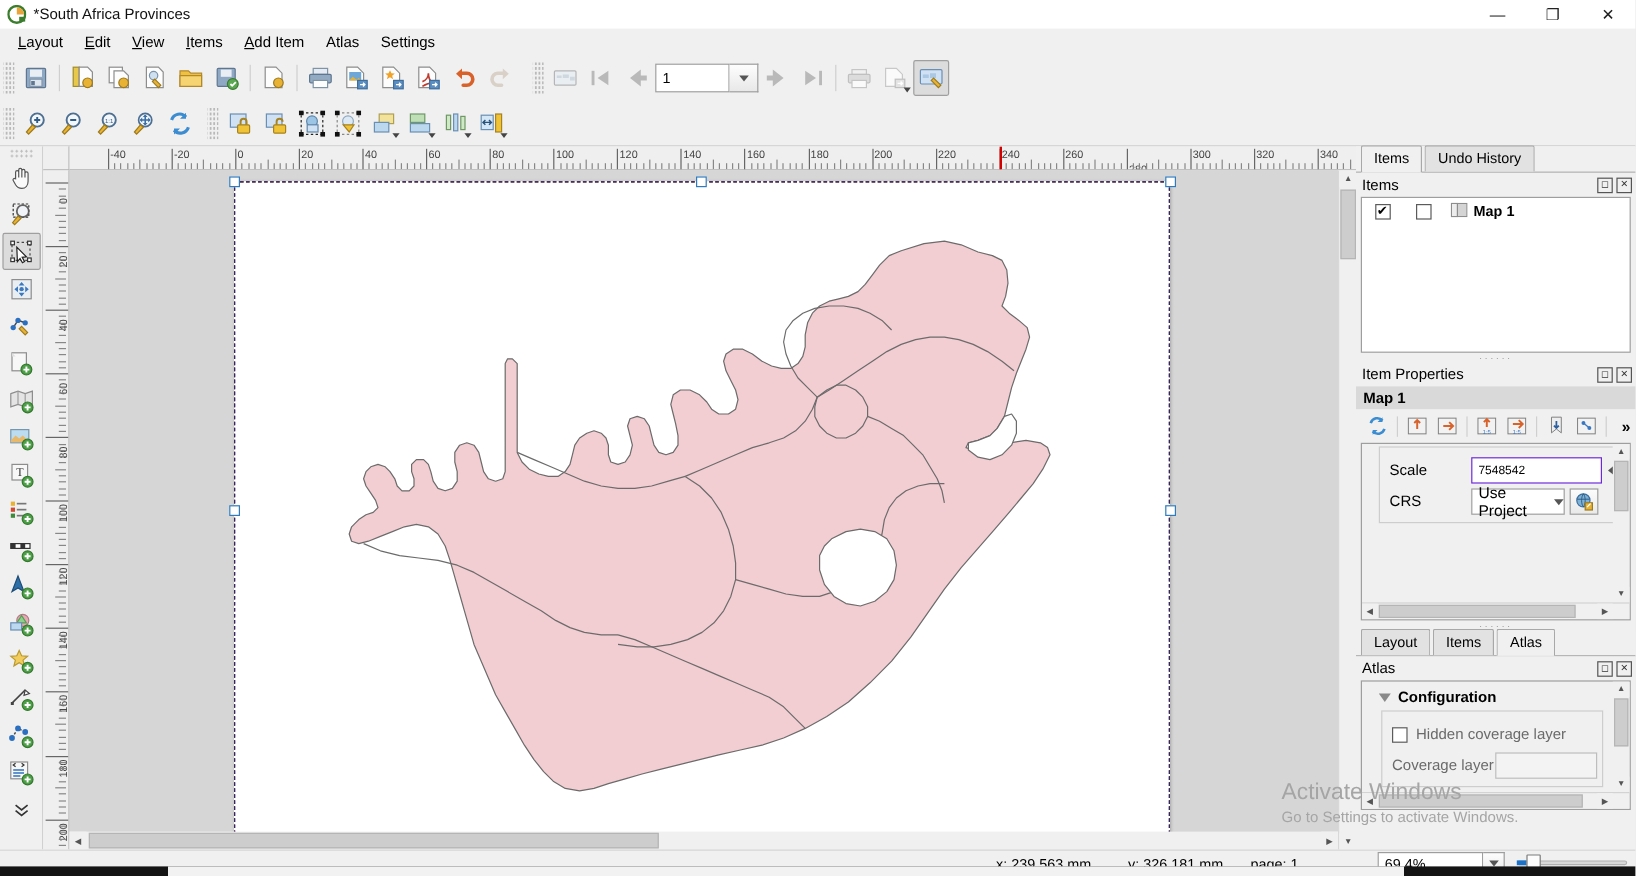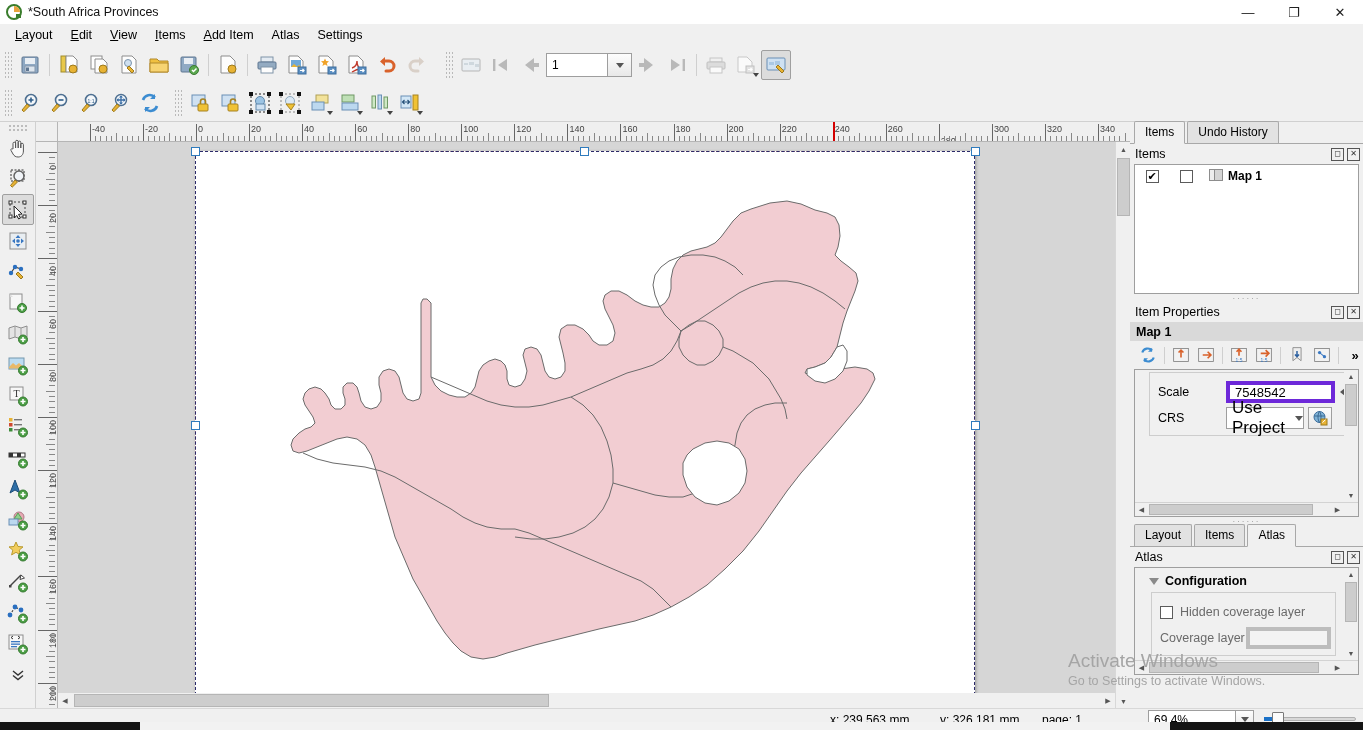--- a/index.html
+++ b/index.html
@@ -124,29 +124,29 @@
   .psep{ width:1px;height:17px;background:#cfcfcf;margin:0 3px;flex:none;}
   .propbody{ margin:0 4px;border:1px solid #9e9e9e;background:#f0f0f0;
      position:relative;height:148px;overflow:hidden;}
   .group-hd{ display:flex;align-items:center;gap:6px;padding:6px 0 2px 10px;
      font-weight:bold;font-size:12.5px;}
   .tri{ width:0;height:0;border-left:5px solid transparent;
      border-right:5px solid transparent;border-top:7px solid #333;}
   .grpbox{ margin:2px 8px 0 14px;border:1px solid #cdcdcd;padding:6px 4px 4px 4px;}
   .frow{ display:flex;align-items:center;height:26px;font-size:12.5px;}
   .flabel{ width:72px;flex:none;padding-left:4px;}
-  .finput{ height:22px;background:#fff;border:4px solid #6d28d9;
-     display:flex;align-items:center;padding-left:5px;font-size:13px;}
+  .finput{ height:22px;background:#fff;border:1px solid #6d28d9;
+     display:flex;align-items:center;padding-left:5px;font-size:10px;}
   .spin{ width:16px;height:22px;border:1px solid #9e9e9e;border-left:none;
      background:linear-gradient(#fcfcfc,#e6e6e6);display:flex;flex-direction:column;
      align-items:center;justify-content:center;gap:2px;}
   .sp-up{width:0;height:0;border-left:3px solid transparent;border-right:3px solid transparent;border-bottom:4px solid #444;}
   .sp-dn{width:0;height:0;border-left:3px solid transparent;border-right:3px solid transparent;border-top:4px solid #444;}
   .combo{ height:22px;background:#fff;border:1px solid #9e9e9e;display:flex;
-     align-items:center;padding-left:5px;font-size:17px;}
+     align-items:center;padding-left:5px;font-size:13px;}
   .arrow-l{ width:0;height:0;border-top:4px solid transparent;
      border-bottom:4px solid transparent;border-right:5px solid #555;}
   .prop-hscroll{ position:absolute;left:0;bottom:0;width:100%;height:14px;
      background:#f0f0f0;border-top:1px solid #d3d3d3;}
   .prop-vscroll{ position:absolute;right:0;top:0;width:14px;bottom:14px;background:#f0f0f0;}
 
   .atlas-body{ margin:0 4px;border:1px solid #9e9e9e;background:#f0f0f0;
      position:relative;height:108px;overflow:hidden;}
 
   

